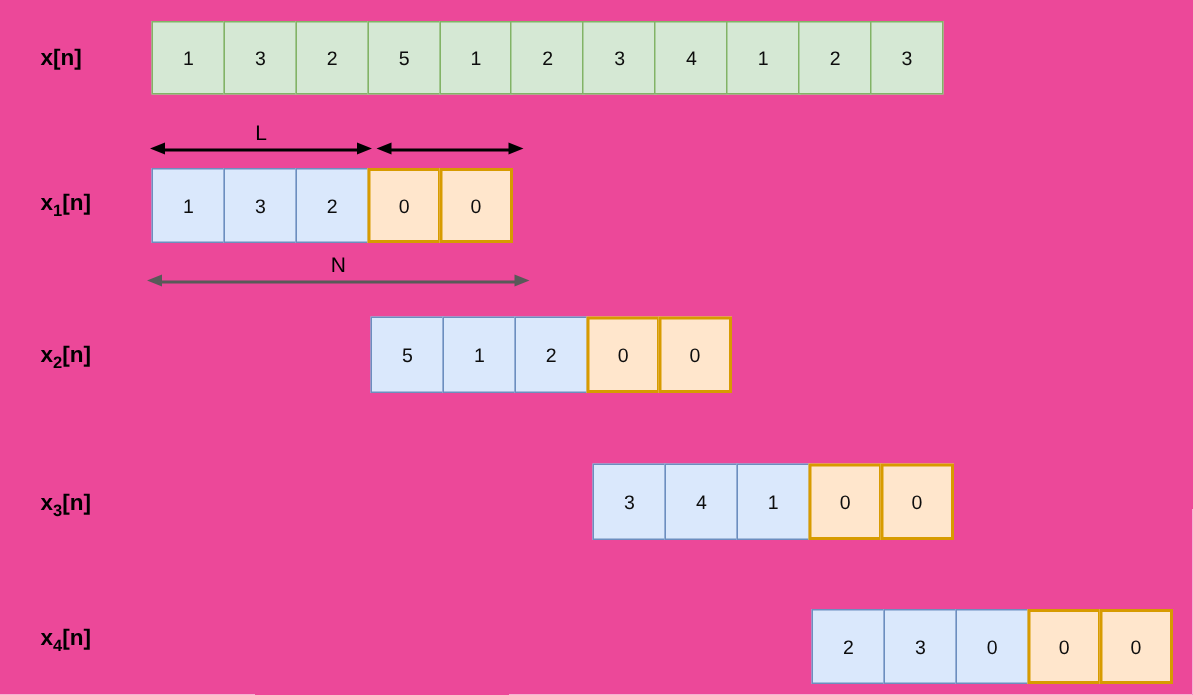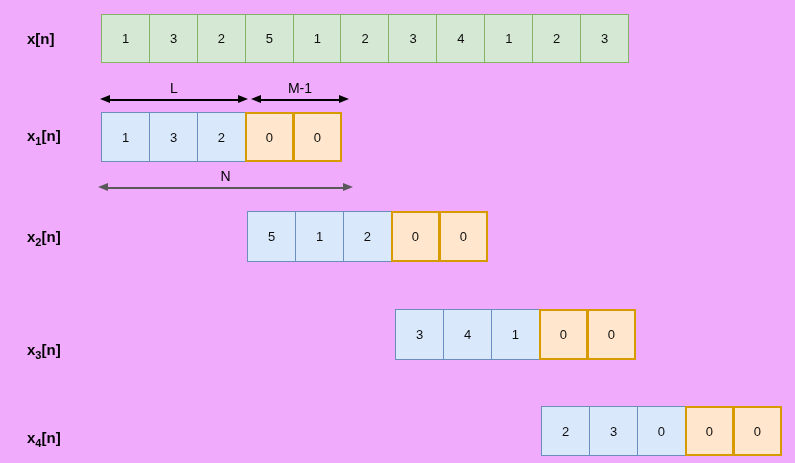--- a/index.html
+++ b/index.html
@@ -1,17 +1,17 @@
 <!DOCTYPE html>
 <html style="--green-fill: #d5e8d4; --green-stroke: #82b366; --blue-fill: #dae8fc; --blue-stroke: #6c8ebf; --orange-fill: #ffe6cc; --orange-stroke: #d79b00; --arrow-black: #000000; --arrow-gray: #595959;"><head>
 <meta charset="utf-8">
 <style>
   html,body{margin:0;padding:0;background:#fff;}
   #diagram{
-    position:relative;width:795px;height:463px;background:#f0abfc;overflow:hidden;
+    position:relative;width:795px;height:463px;background:#ec4899;overflow:hidden;
     font-family:"Liberation Sans",sans-serif;color:#000;
   }
   .rowlabel{
     position:absolute;left:27px;font-size:15px;font-weight:bold;color:#000;
     white-space:nowrap;line-height:20px;
   }
   .rowlabel sub{font-size:11px;font-weight:bold;}
   .row{position:absolute;display:flex;}
   .cell{
     width:49.4px;box-sizing:border-box;display:flex;align-items:center;justify-content:center;
@@ -34,31 +34,30 @@
   }
 </style>
 </head>
 <body>
 
 <div id="diagram">
 
   <span class="rowlabel" style="top:29px"><span>x</span><sub></sub><span>[n]</span></span>
   <span class="rowlabel" style="top:126px"><span>x</span><sub>1</sub><span>[n]</span></span>
   <span class="rowlabel" style="top:227px"><span>x</span><sub>2</sub><span>[n]</span></span>
-  <span class="rowlabel" style="top:340px"><span>x</span><sub>3</sub><span>[n]</span></span>
-  <span class="rowlabel" style="top:428px"><span>x</span><sub>4</sub><span>[n]</span></span>
+  <span class="rowlabel" style="top:326px"><span>x</span><sub>3</sub><span>[n]</span></span>
+  <span class="rowlabel" style="top:416px"><span>x</span><sub>4</sub><span>[n]</span></span>
 
   <span class="arrowlabel" style="left:100px;width:148px;top:80px">L</span>
   <div class="arrow" style="left:100px;top:95px;width:148px">
     <span class="head hl"></span>
     <span class="shaft"></span>
     <span class="head hr"></span>
   </div>
 
-  <span class="arrowlabel" style="left:251px;width:98px;top:80px">M-1</span>
   <div class="arrow" style="left:251px;top:95px;width:98px">
     <span class="head hl"></span>
     <span class="shaft"></span>
     <span class="head hr"></span>
   </div>
 
   <span class="arrowlabel" style="left:98px;width:255px;top:168px">N</span>
   <div class="arrow gray" style="left:98px;top:183px;width:255px">
     <span class="head hl"></span>
     <span class="shaft"></span>

